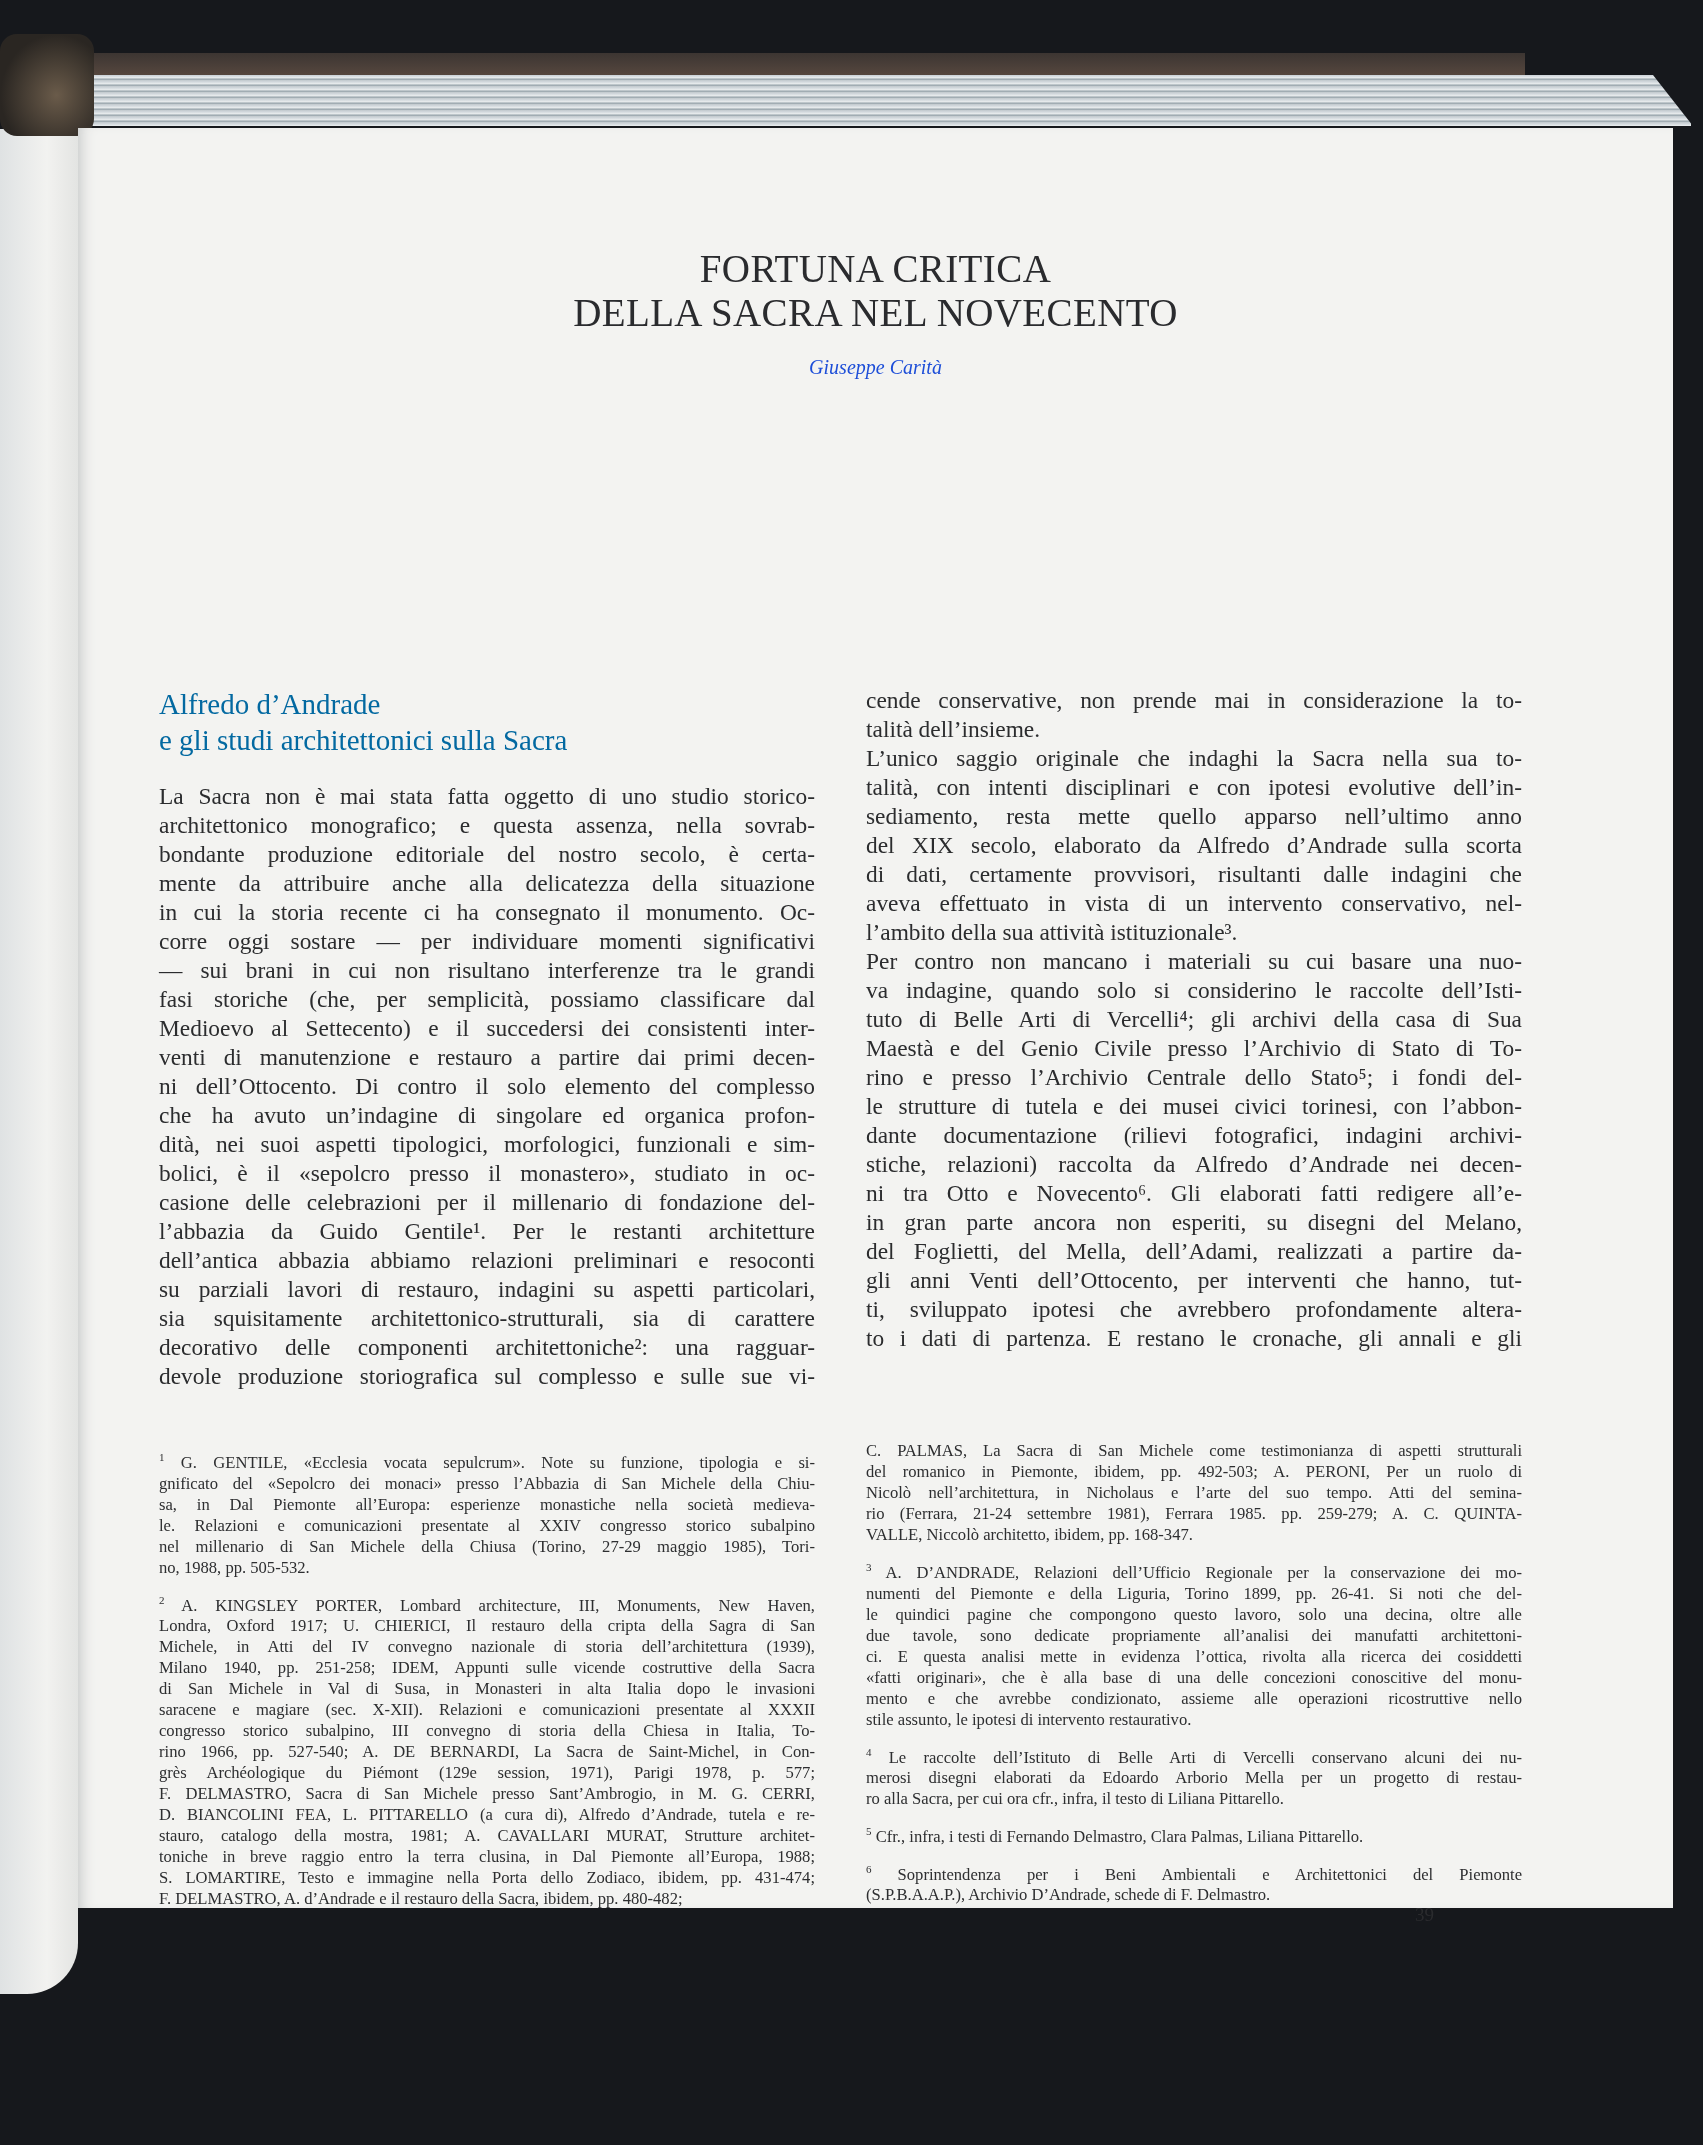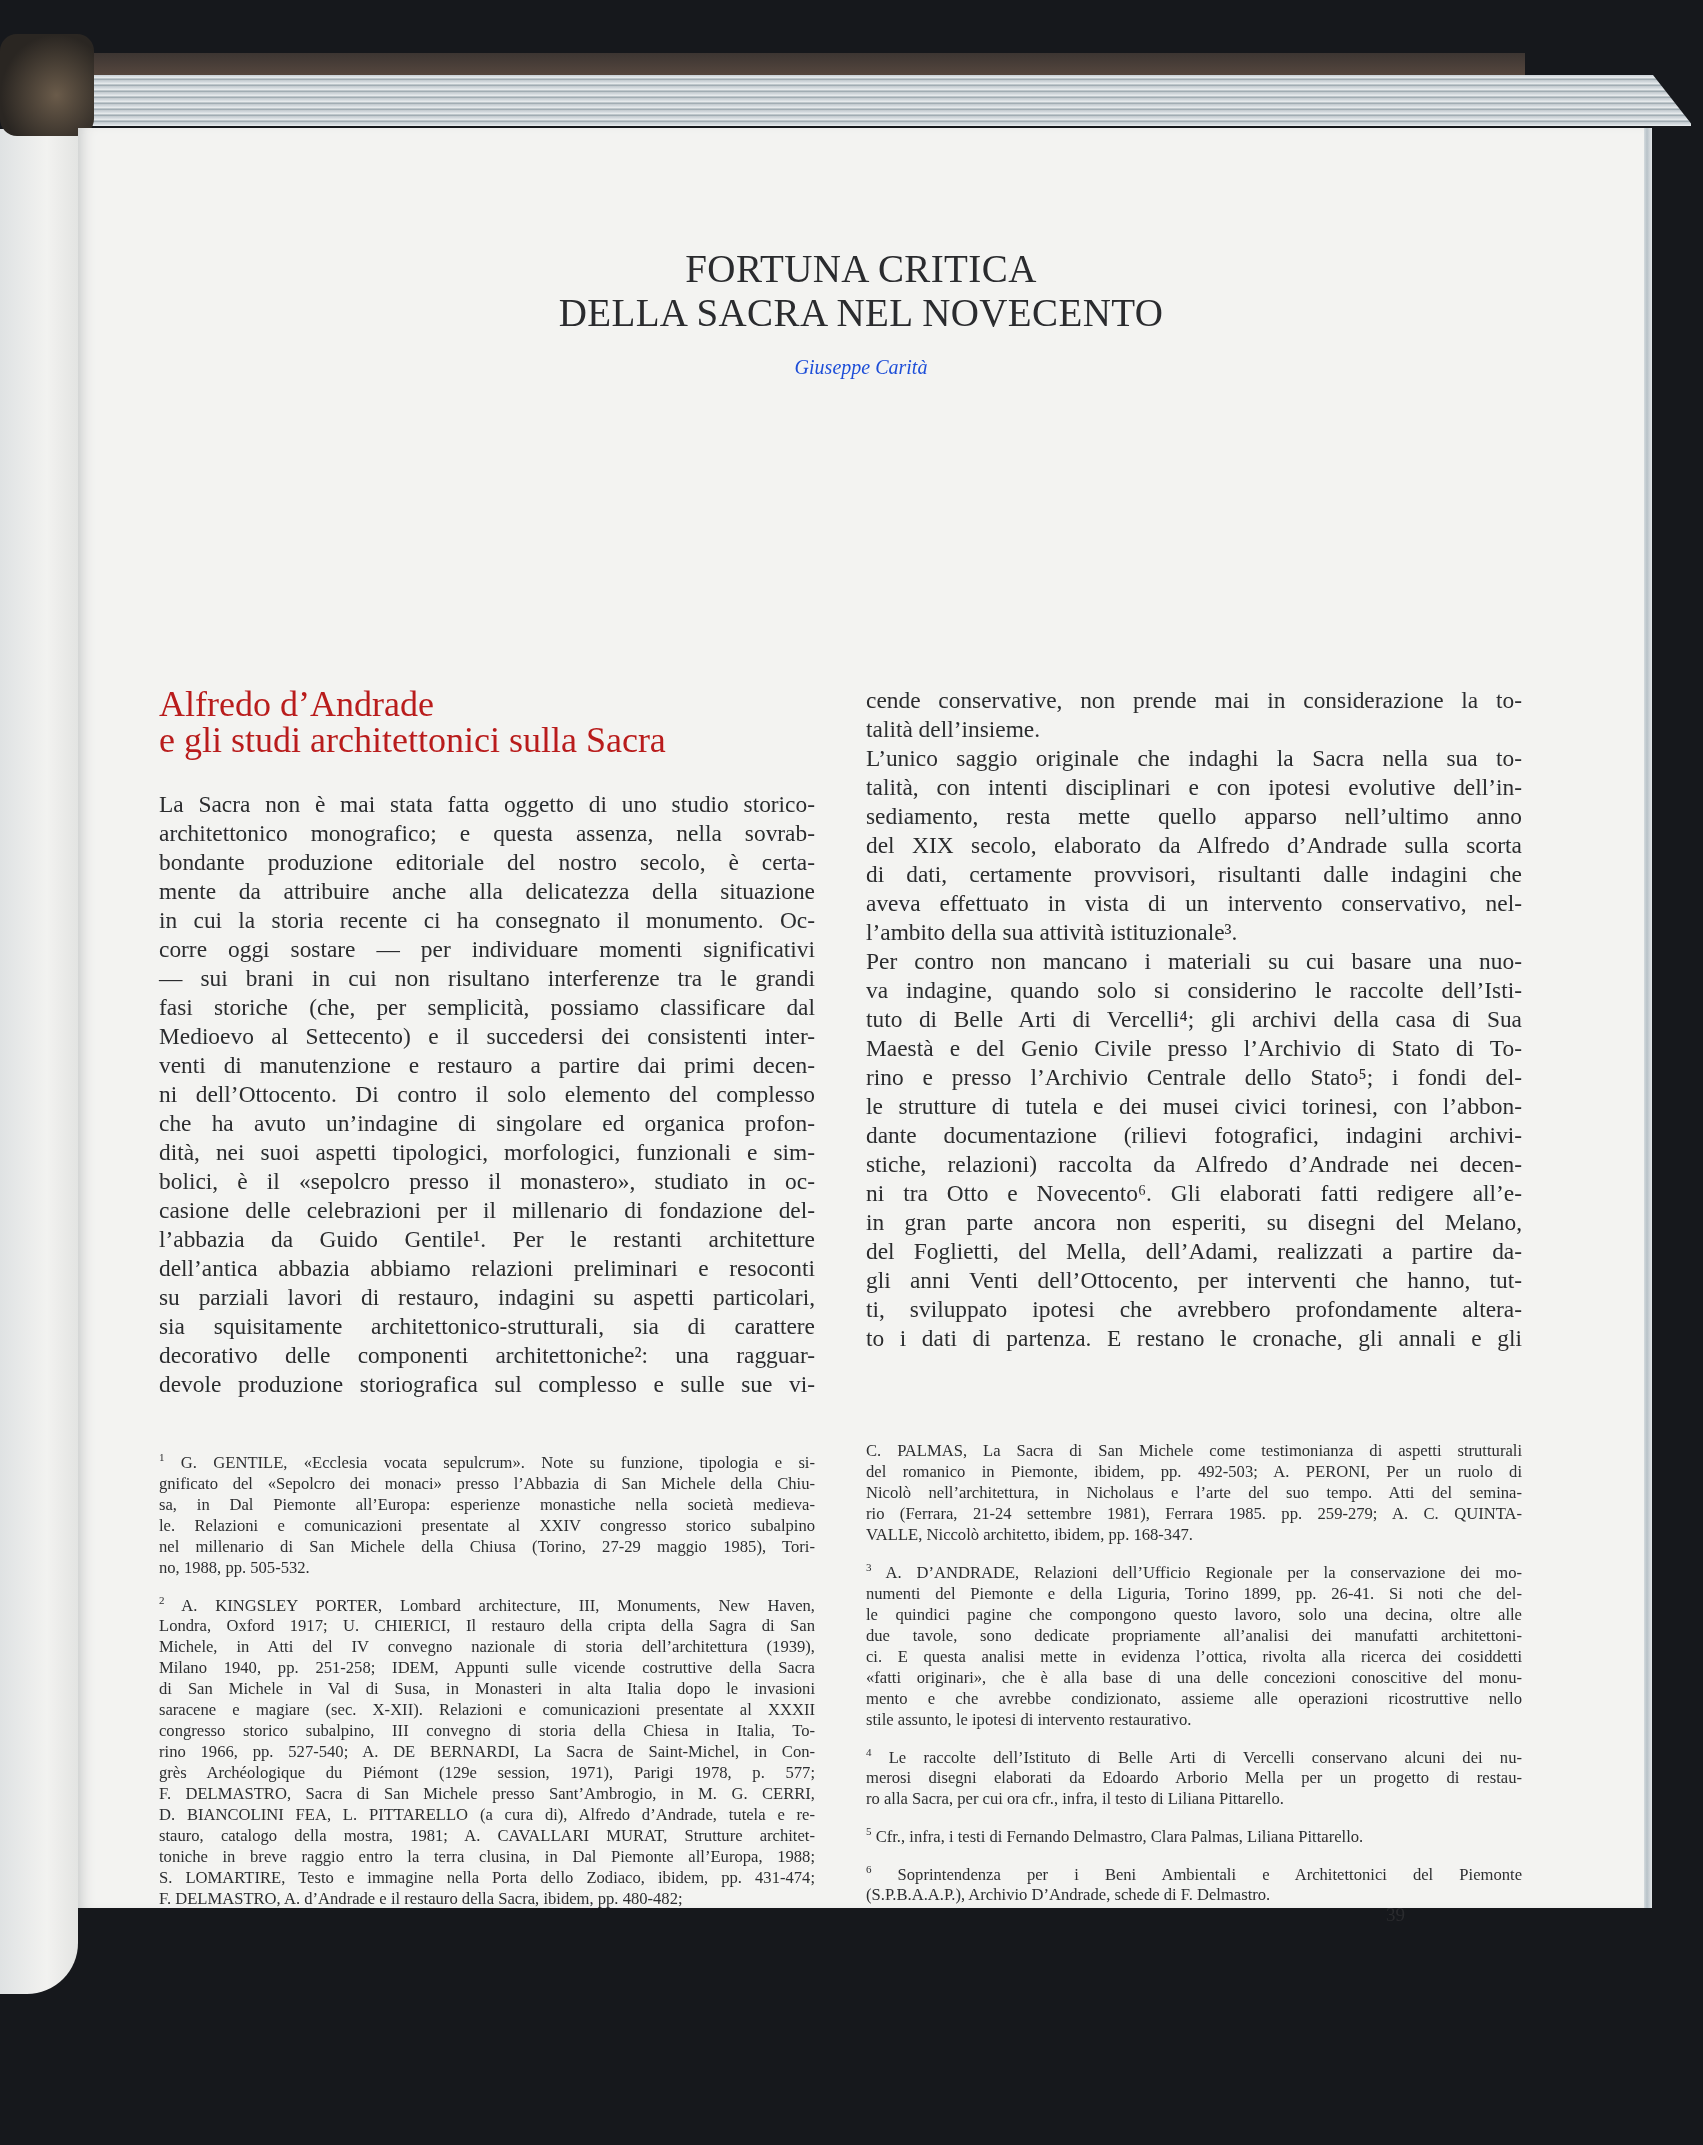--- a/index.html
+++ b/index.html
@@ -30,37 +30,38 @@
     border-radius:17px;
   }
   .page-right-edge {
     position:absolute; left:1642px; top:128px; width:10.2px; height:1780px;
     background:linear-gradient(90deg,#e7ebec,#b8c2c8,#e3e6e8);
   }
   .page {
     position:absolute; left:78px; top:128px; width:1566px; height:1780px;
     background:#f3f3f1;
     box-shadow: inset 12px 0 15.3px -10.2px #bfc2c2;
+    padding-left: 29px;
   }
   .page-inner { position:absolute; left:0; top:0; width:100%; height:100%; }
 
   .title-block { position:absolute; left:0; top:119px; width:100%; text-align:center; }
   .title-line {
     font-size:39px; letter-spacing:0.4px; line-height:44px; color:#2a2b2e;
   }
   .author {
     margin-top:21px; font-style:italic; font-size:20px; color:#1d4ed8;
   }
 
   .col { position:absolute; width:656px; }
   .col-left { left:81px; }
   .col-right { left:788px; }
 
   .section-heading {
-    font-size:36px; line-height:36px; color:#b91c1c; margin:0 0 32px 0;
+    font-size:29px; line-height:36px; color:#0369a1; margin:0 0 24px 0;
   }
   .body-text {
     font-size:23.4px; line-height:29px; text-align:justify; margin:0;
     hyphens:none;
   }
   .body-line { display:block; text-align:justify; text-align-last:justify; white-space:nowrap; }
   .body-line.last { text-align-last:left; }
 
   .footnotes { position:absolute; width:656px; font-size:16.6px; line-height:21px; color:#2d2e30; }
   .fn { margin:0 0 12px 0; text-align:justify; }

